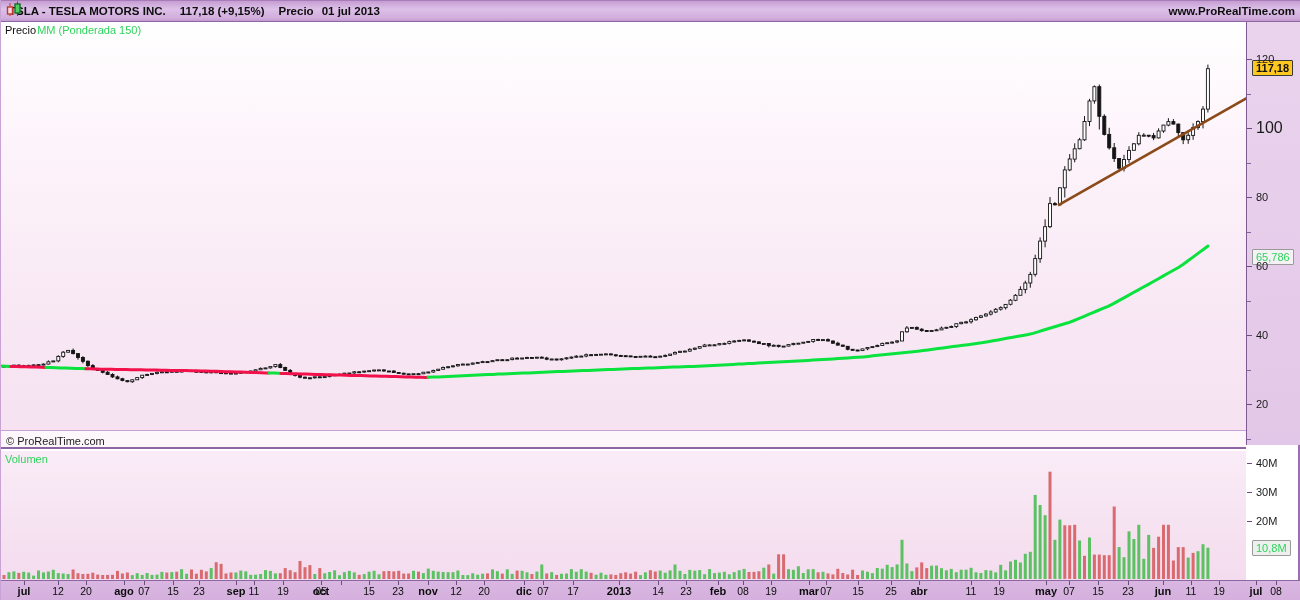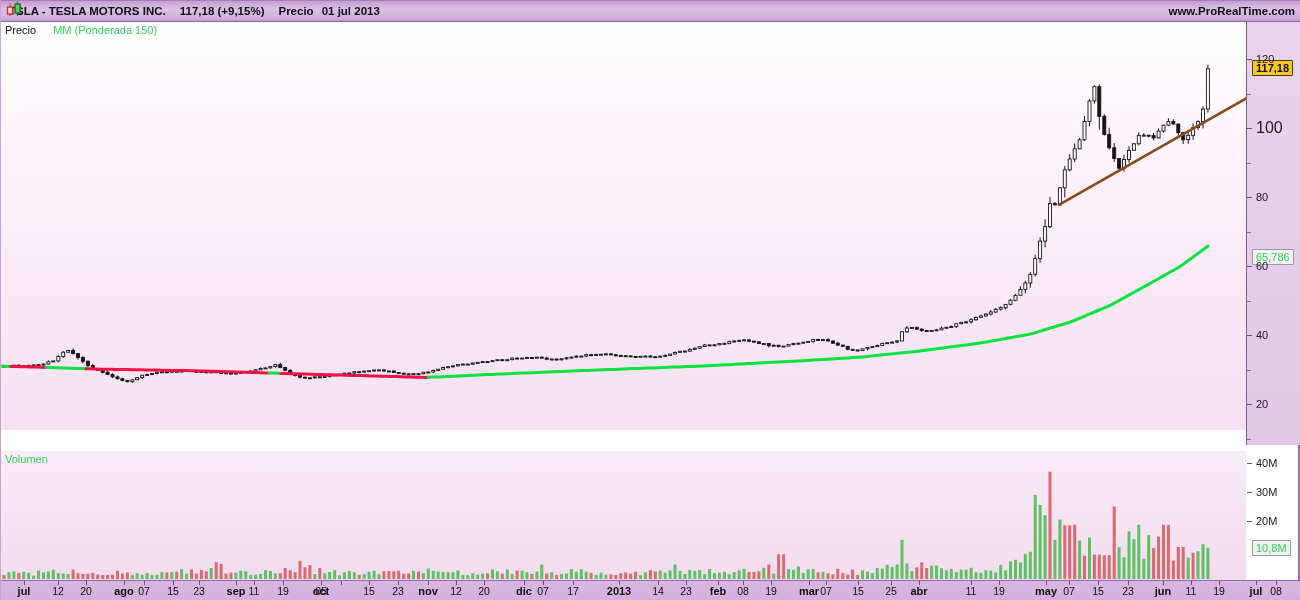--- a/index.html
+++ b/index.html
@@ -17,21 +17,21 @@
   #header .ttl { font-size:11.5px; font-weight:bold; color:#0d0d0d; margin-left:8px; }
   #header .sp { margin-left:14px; }
   #header .site { position:absolute; right:6px; font-size:11.5px; font-weight:bold; color:#0d0d0d; }
   #hicon { margin-left:4px; width:18px; height:16px; }
 
   
   #price-pane { position:absolute; left:0; top:22px; width:1245px; height:408px;
     background:linear-gradient(180deg,#ffffff 0%, #fdf4fb 30%, #f8e8f4 70%, #f6e2f1 100%); }
   #legend { position:absolute; left:4px; top:2px; font-size:11px; }
   #legend .lp { color:#111; }
-  #legend .lm { margin-left:17px; }
+  #legend .lm { margin-left:1px; }
 
   #copy-strip { position:absolute; left:0; top:430px; width:1245px; height:19px;
     background:#fdf7fc; border-top:1px solid #c6a3d2; border-bottom:2px solid #8f66a4; }
   #copy-strip span { font-size:11px; color:#222; margin-left:5px; display:inline-block; margin-top:2px; }
 
   #vol-pane { position:absolute; left:0; top:451px; width:1245px; height:129px;
     background:linear-gradient(180deg,#f9ecf7 0%, #f6e2f1 60%, #f3dcee 100%); }
   #vol-label { position:absolute; left:4px; top:2px; font-size:11px; }
 
   
@@ -576,20 +576,23 @@
         <polyline points="268,351.0 273,351.1 278,351.3 280,351.4" fill="none" stroke="#0ae23e" stroke-width="3" stroke-linecap="round" stroke-linejoin="round"></polyline>
         <polyline points="280,351.4 285,351.5 290,351.7 295,351.8 300,352.0 305,352.1 310,352.3 315,352.4 320,352.5 325,352.7 330,352.8 335,353.0 340,353.1 345,353.2 350,353.4 355,353.5 360,353.6 365,353.8 370,353.9 375,354.1 380,354.2 385,354.3 390,354.5 395,354.6 400,354.7 405,354.9 410,355.0 415,355.2 420,355.3 425,355.4 427,355.3" fill="none" stroke="#f2114a" stroke-width="3" stroke-linecap="round" stroke-linejoin="round"></polyline>
         <polyline points="427,355.3 432,355.1 437,354.9 442,354.7 447,354.4 452,354.2 457,354.0 462,353.7 467,353.5 472,353.3 477,353.0 482,352.8 487,352.6 492,352.4 497,352.1 502,351.9 507,351.7 512,351.5 517,351.3 522,351.1 527,350.9 532,350.7 537,350.5 542,350.2 547,350.0 552,349.8 557,349.6 562,349.4 567,349.2 572,349.0 577,348.8 582,348.6 587,348.4 592,348.2 597,348.0 602,347.8 607,347.6 612,347.4 617,347.2 622,347.0 627,346.8 632,346.6 637,346.4 642,346.3 647,346.1 652,345.9 657,345.7 662,345.5 667,345.3 672,345.1 677,344.9 682,344.7 687,344.5 692,344.4 697,344.2 702,343.9 707,343.7 712,343.4 717,343.2 722,342.9 727,342.7 732,342.4 737,342.1 742,341.9 747,341.6 752,341.4 757,341.1 762,340.8 767,340.6 772,340.3 777,340.1 782,339.8 787,339.5 792,339.3 797,339.0 802,338.7 807,338.4 812,338.1 817,337.8 822,337.5 827,337.2 832,336.9 837,336.5 842,336.2 847,335.9 852,335.6 857,335.3 862,334.9 867,334.4 872,333.8 877,333.3 882,332.8 887,332.3 892,331.8 897,331.3 902,330.7 907,330.2 912,329.7 917,329.2 922,328.6 927,327.9 932,327.3 937,326.6 942,326.0 947,325.3 952,324.6 957,324.0 962,323.3 967,322.7 972,322.0 977,321.3 982,320.6 987,319.7 992,318.8 997,317.9 1002,317.0 1007,316.1 1012,315.2 1017,314.3 1022,313.4 1027,312.5 1032,311.4 1037,309.9 1042,308.3 1047,306.8 1052,305.3 1057,303.8 1062,302.3 1067,300.8 1072,299.0 1077,296.9 1082,294.8 1087,292.7 1092,290.6 1097,288.5 1102,286.4 1107,284.3 1112,281.9 1117,279.1 1122,276.4 1127,273.6 1132,270.8 1137,268.1 1142,265.3 1147,262.6 1152,259.8 1157,257.0 1162,254.1 1167,251.3 1172,248.5 1177,245.7 1182,242.5 1187,238.8 1192,235.1 1197,231.4 1202,227.7 1207,224.0 1207,224.0" fill="none" stroke="#0ae23e" stroke-width="3" stroke-linecap="round" stroke-linejoin="round"></polyline>
         <line x1="1057" y1="183.3" x2="1246" y2="76.0" stroke="#8a4a1a" stroke-width="2.6"></line>
       </svg>
     <div id="legend">
       <span class="lp">Precio</span><span class="lm" id="legend-ma" style="color: rgb(47, 212, 92);">MM (Ponderada 150)</span>
     </div>
   </div>
 
+  <div id="copy-strip">
+    <span>© ProRealTime.com</span>
+  </div>
 
   <div id="vol-pane">
     <svg id="vol-svg" width="1245" height="129">
         <rect x="1.5" y="124.0" width="3" height="4.0" fill="#d96a6f"></rect>
         <rect x="6.4" y="121.2" width="3" height="6.8" fill="#5cc163"></rect>
         <rect x="11.4" y="120.4" width="3" height="7.6" fill="#5cc163"></rect>
         <rect x="16.3" y="121.9" width="3" height="6.1" fill="#d96a6f"></rect>
         <rect x="21.2" y="120.8" width="3" height="7.2" fill="#5cc163"></rect>
         <rect x="26.2" y="121.6" width="3" height="6.4" fill="#5cc163"></rect>
         <rect x="31.1" y="124.6" width="3" height="3.4" fill="#5cc163"></rect>

